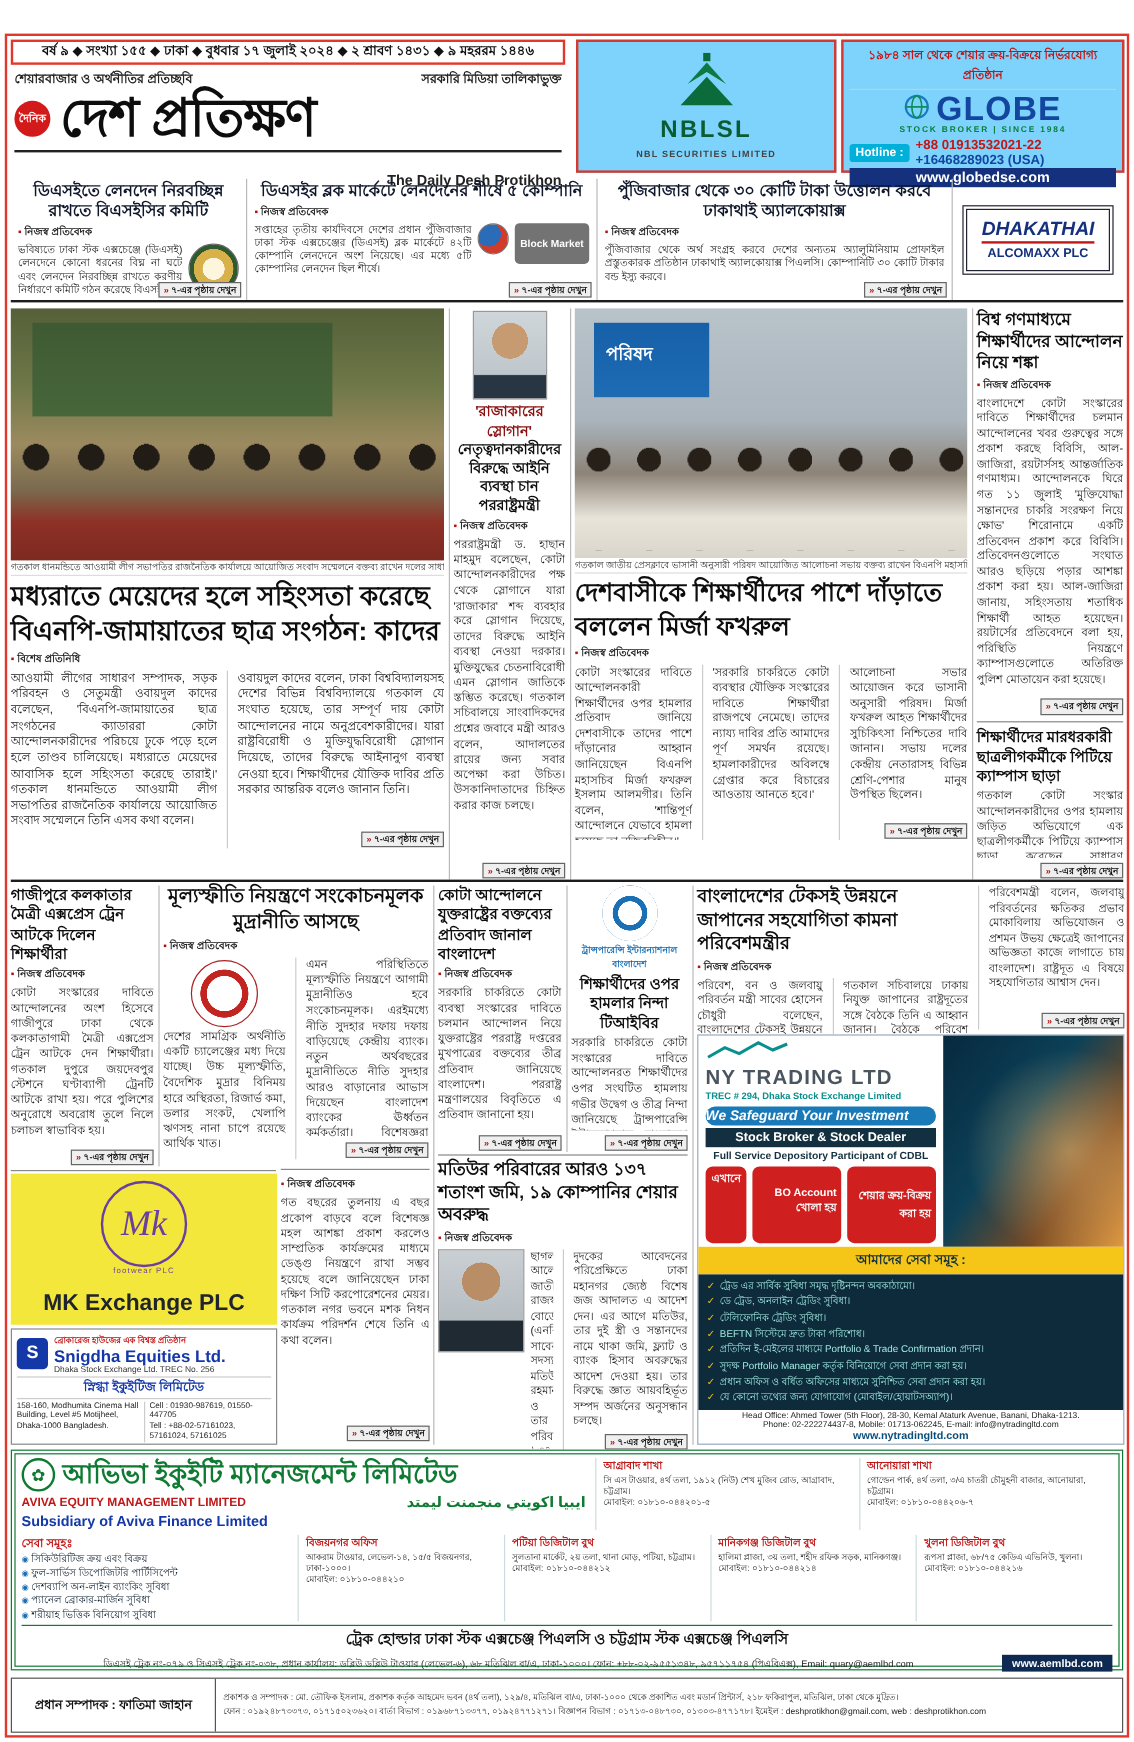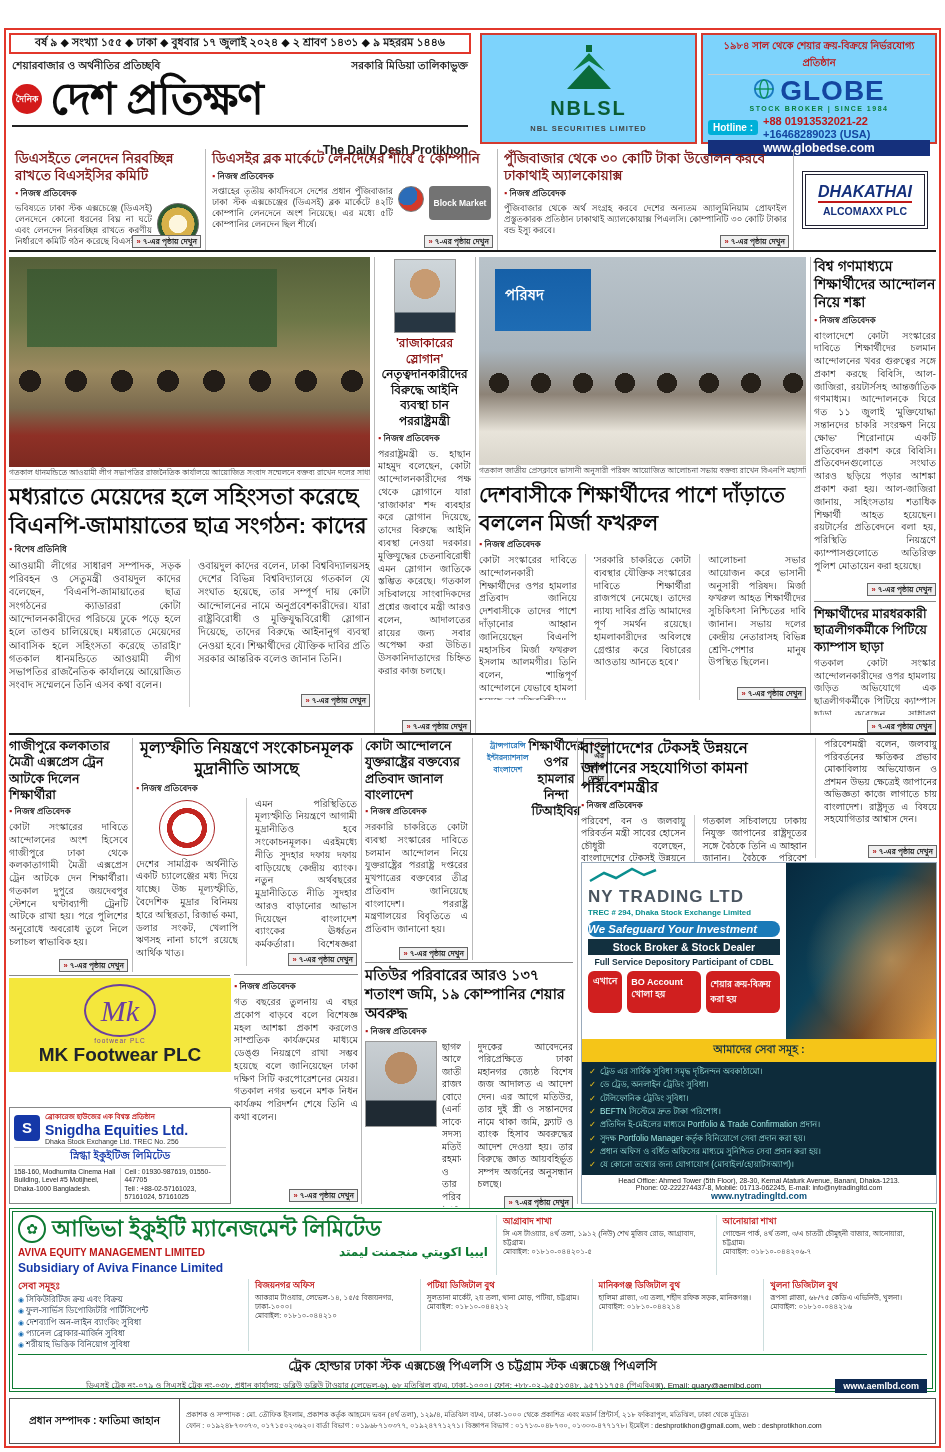--- a/index.html
+++ b/index.html
@@ -36,21 +36,21 @@
   .hot-badge { background:#00b0d8; color:#fff; font-size:10px; font-weight:bold; padding:2px 5px; border-radius:3px; }
   .hot-nums { display:flex; flex-direction:column; line-height:1.15; }
   .hot1 { color:#c01818; font-size:11px; font-weight:bold; }
   .hot2 { color:#1446a0; font-size:11px; font-weight:bold; }
   .globe-site { margin-top:auto; background:#15307c; color:#fff; font-size:12px; font-weight:bold; text-align:center; padding:1px 0; }
 
   
   .briefs { position:absolute; left:9px; top:149px; width:927px; height:103px; display:flex; border-bottom:2px solid #1c1c1c; }
   .brief { padding:2px 6px; position:relative; }
   .brief + .brief { border-left:1px solid #b9b9b9; }
-  .brief-hl { font-size:13.5px; font-weight:bold; color:#7f1d1d; line-height:1.25; }
+  .brief-hl { font-size:13.5px; font-weight:bold; color:#0f172a; text-align:center; line-height:1.25; }
   .brief-body-row { display:flex; gap:5px; margin-top:2px; }
   .brief-txt { font-size:8.6px; color:#222; text-align:justify; line-height:1.3; overflow:hidden; }
   .byline { font-size:8.5px; font-weight:bold; color:#222; margin:2px 0; }
   .byline::before { content:"▪ "; color:#b01212; }
   .more { display:inline-block; font-size:7.5px; font-weight:bold; color:#111; border:1px solid #666; background:#efefef; padding:0 3px; line-height:1.5; }
   .more::before { content:"» "; color:#b01212; }
 
   .bsec-logo { width:42px; height:42px; border-radius:50%; flex:0 0 auto;
       background: radial-gradient(circle,#fdf6dd 32%, #d8b14a 33% 58%, #2e5a32 59% 100%); border:1px solid #666; }
   .dse-mini { width:26px; height:26px; border-radius:50%; flex:0 0 auto;
@@ -108,32 +108,32 @@
   .ny-brand { font-size:17px; font-weight:bold; color:#4a5560; letter-spacing:1px; }
   .ny-trec { font-size:7.8px; font-weight:bold; color:#0a8f8f; margin-top:1px; }
   .ny-photo { width:150px; flex:0 0 auto;
       background: radial-gradient(circle at 70% 55%, rgba(255,200,120,.5), transparent 60%),
                   linear-gradient(125deg,#07293e 0%,#0c4158 42%,#7a4a22 72%,#e09a43 100%); }
   .ny-banner1 { background:#1a7ab8; color:#fff; font-size:11.5px; font-weight:bold; font-style:italic; 
                 border-radius:10px; padding:2px 0; margin:4px 0 2px; }
   .ny-banner2 { background:#12303f; color:#fff; font-size:10.5px; font-weight:bold; text-align:center; padding:2px 0; }
   .ny-cdbl { font-size:8.6px; font-weight:bold; color:#12303f; text-align:center; margin:2px 0; }
   .ny-redrow { display:flex; gap:5px; margin-top:2px; }
-  .ny-redbox { background:#d01f1f; color:#fff; font-size:9px; font-weight:bold; text-align:left; border-radius:6px; padding:6px 4px; flex:1; }
+  .ny-redbox { background:#d01f1f; color:#fff; font-size:9px; font-weight:bold; text-align:right; border-radius:6px; padding:17px 4px; flex:1; }
   .ny-here { background:#d01f1f; color:#fff; font-size:9px; font-weight:bold; text-align:center; border-radius:6px; padding:3px 5px; flex:0 0 auto; }
   .ny-svc-title { background:#f5c518; color:#12303f; font-size:11px; font-weight:bold; text-align:center; padding:2px 0; }
   .ny-services { background:#0d2b3a; flex:1; padding:3px 7px; display:flex; flex-direction:column; justify-content:space-around; }
   .ny-srv { font-size:8.2px; color:#9fe8e2; line-height:1.2; display:flex; gap:4px; }
   .ny-srv .chk { color:#f5c518; font-weight:bold; flex:0 0 auto; }
   .ny-contact { padding:2px 4px; text-align:center; }
   .ny-contact .c1 { font-size:7px; color:#222; }
   .ny-web { font-size:9px; font-weight:bold; color:#0a4f7a; }
 
   
-  .mk-ad { position:absolute; left:9px; top:978px; width:222px; height:94px; background:#f4e73c; display:flex; flex-direction:column; align-items:center; padding:6px; }
+  .mk-ad { position:absolute; left:9px; top:978px; width:222px; height:126px; background:#f4e73c; display:flex; flex-direction:column; align-items:center; padding:6px; }
   .mk-circle { width:72px; height:72px; border-radius:50%; border:2px solid #6b3fa0; display:flex; align-items:center; justify-content:center;
                font-family:"Liberation Serif","DejaVu Serif",serif; font-style:italic; font-size:30px; color:#6b3fa0; }
   .mk-vert { font-size:6.5px; color:#6b3fa0; letter-spacing:1px; }
   .mk-title { margin-top:auto; font-size:19px; font-weight:bold; color:#20242c; }
 
   .snig-ad { position:absolute; left:9px; top:1107px; width:222px; height:97px; border:1px solid #888; padding:3px 4px; background:#fff; }
   .snig-row1 { display:flex; gap:5px; align-items:center; }
   .snig-logo { width:26px; height:26px; background:#1538a8; color:#fff; border-radius:4px; font-weight:bold; font-size:15px;
                display:flex; align-items:center; justify-content:center; flex:0 0 auto; }
   .snig-tag { font-size:7px; color:#c01818; font-weight:bold; }
@@ -350,21 +350,21 @@
 
   <div class="abs" style="left:365px;top:738px;width:103px;height:222px;display:flex;flex-direction:column;">
     <div class="hl" style="font-size:12.5px;">কোটা আন্দোলনে যুক্তরাষ্ট্রের বক্তব্যের প্রতিবাদ জানাল বাংলাদেশ</div>
     <div class="byline">নিজস্ব প্রতিবেদক</div>
     <div class="body-txt" style="font-size:9.4px;flex:1;">সরকারি চাকরিতে কোটা ব্যবস্থা সংস্কারের দাবিতে চলমান আন্দোলন নিয়ে যুক্তরাষ্ট্রের পররাষ্ট্র দপ্তরের মুখপাত্রের বক্তব্যের তীব্র প্রতিবাদ জানিয়েছে বাংলাদেশ। পররাষ্ট্র মন্ত্রণালয়ের বিবৃতিতে এ প্রতিবাদ জানানো হয়।</div>
     <div style="text-align:right;"><span class="more">৭-এর পৃষ্ঠায় দেখুন</span></div>
   </div>
 
   <div class="vr" style="left:472px;top:738px;height:222px;"></div>
 
-  <div class="abs" style="left:487px;top:738px;width:97px;height:222px;display:flex;flex-direction:row;">
+  <div class="abs" style="left:476px;top:738px;width:97px;height:222px;display:flex;flex-direction:column;align-items:flex-end;">
     <div class="tib-logo"></div>
     <div class="tib-org">ট্রান্সপারেন্সি ইন্টারন্যাশনাল বাংলাদেশ</div>
     <div class="hl" style="font-size:12.5px;text-align:center;">শিক্ষার্থীদের ওপর হামলার নিন্দা টিআইবির</div>
     <div class="body-txt" style="font-size:9.4px;flex:1;margin-top:2px;">সরকারি চাকরিতে কোটা সংস্কারের দাবিতে আন্দোলনরত শিক্ষার্থীদের ওপর সংঘটিত হামলায় গভীর উদ্বেগ ও তীব্র নিন্দা জানিয়েছে ট্রান্সপারেন্সি ইন্টারন্যাশনাল বাংলাদেশ (টিআইবি)। গতকাল সংস্থাটি বিবৃতি পাঠায়।</div>
     <div style="text-align:right;"><span class="more">৭-এর পৃষ্ঠায় দেখুন</span></div>
   </div>
 
   <div class="vr" style="left:577px;top:738px;height:466px;"></div>
 
   <div class="abs" style="left:581px;top:738px;width:356px;height:120px;display:flex;gap:8px;">
@@ -447,21 +447,21 @@
 
   <div class="hrline" style="left:9px;top:975px;width:221px;height:1px;background:#888;"></div>
   <div class="hrline" style="left:234px;top:974px;width:124px;height:1px;background:#888;"></div>
   <div class="hrline" style="left:365px;top:962px;width:208px;height:1px;background:#888;"></div>
 
   <div class="mk-ad">
     <div class="mk-circle">
       <span>Mk</span>
     </div>
     <div class="mk-vert">footwear PLC</div>
-    <div class="mk-title">MK Footwear PLC</div>
+    <div class="mk-title">MK Exchange PLC</div>
   </div>
 
   <div class="snig-ad">
     <div class="snig-row1">
       <div class="snig-logo">S</div>
       <div>
         <div class="snig-tag">ব্রোকারেজ হাউজের এক বিশ্বস্ত প্রতিষ্ঠান</div>
         <div class="snig-name">Snigdha Equities Ltd.</div>
         <div class="snig-trec">Dhaka Stock Exchange Ltd. TREC No. 256</div>
       </div>

